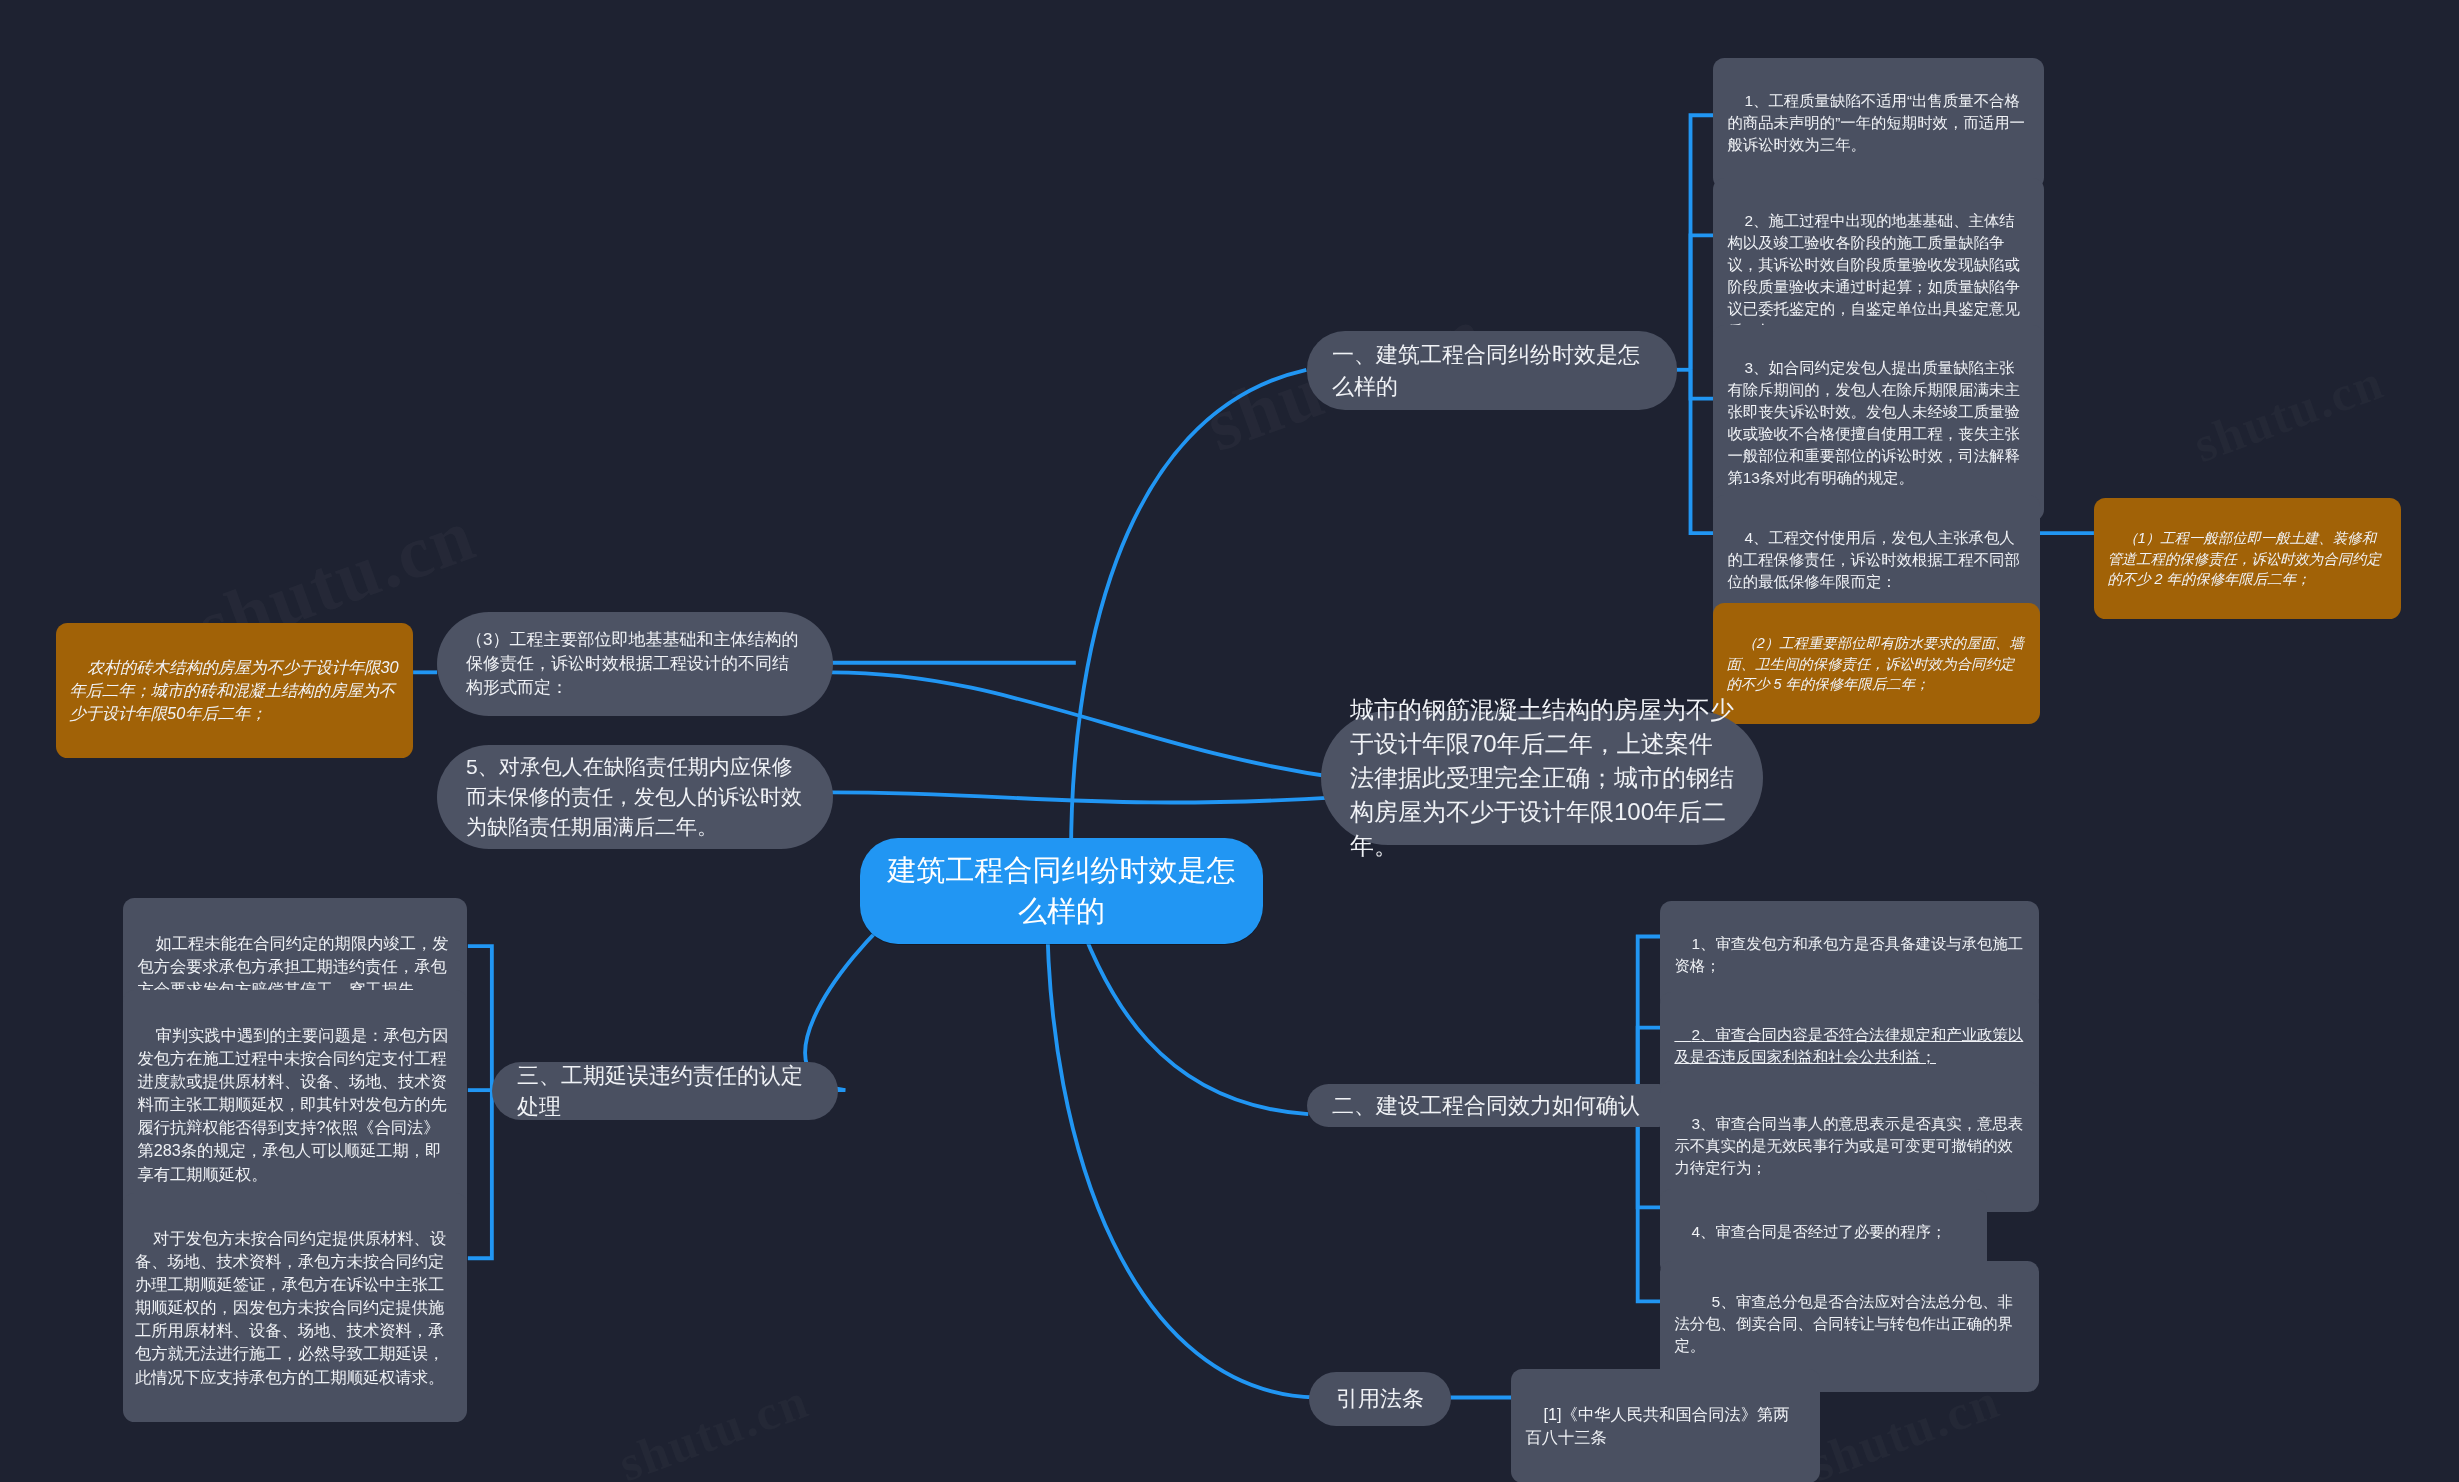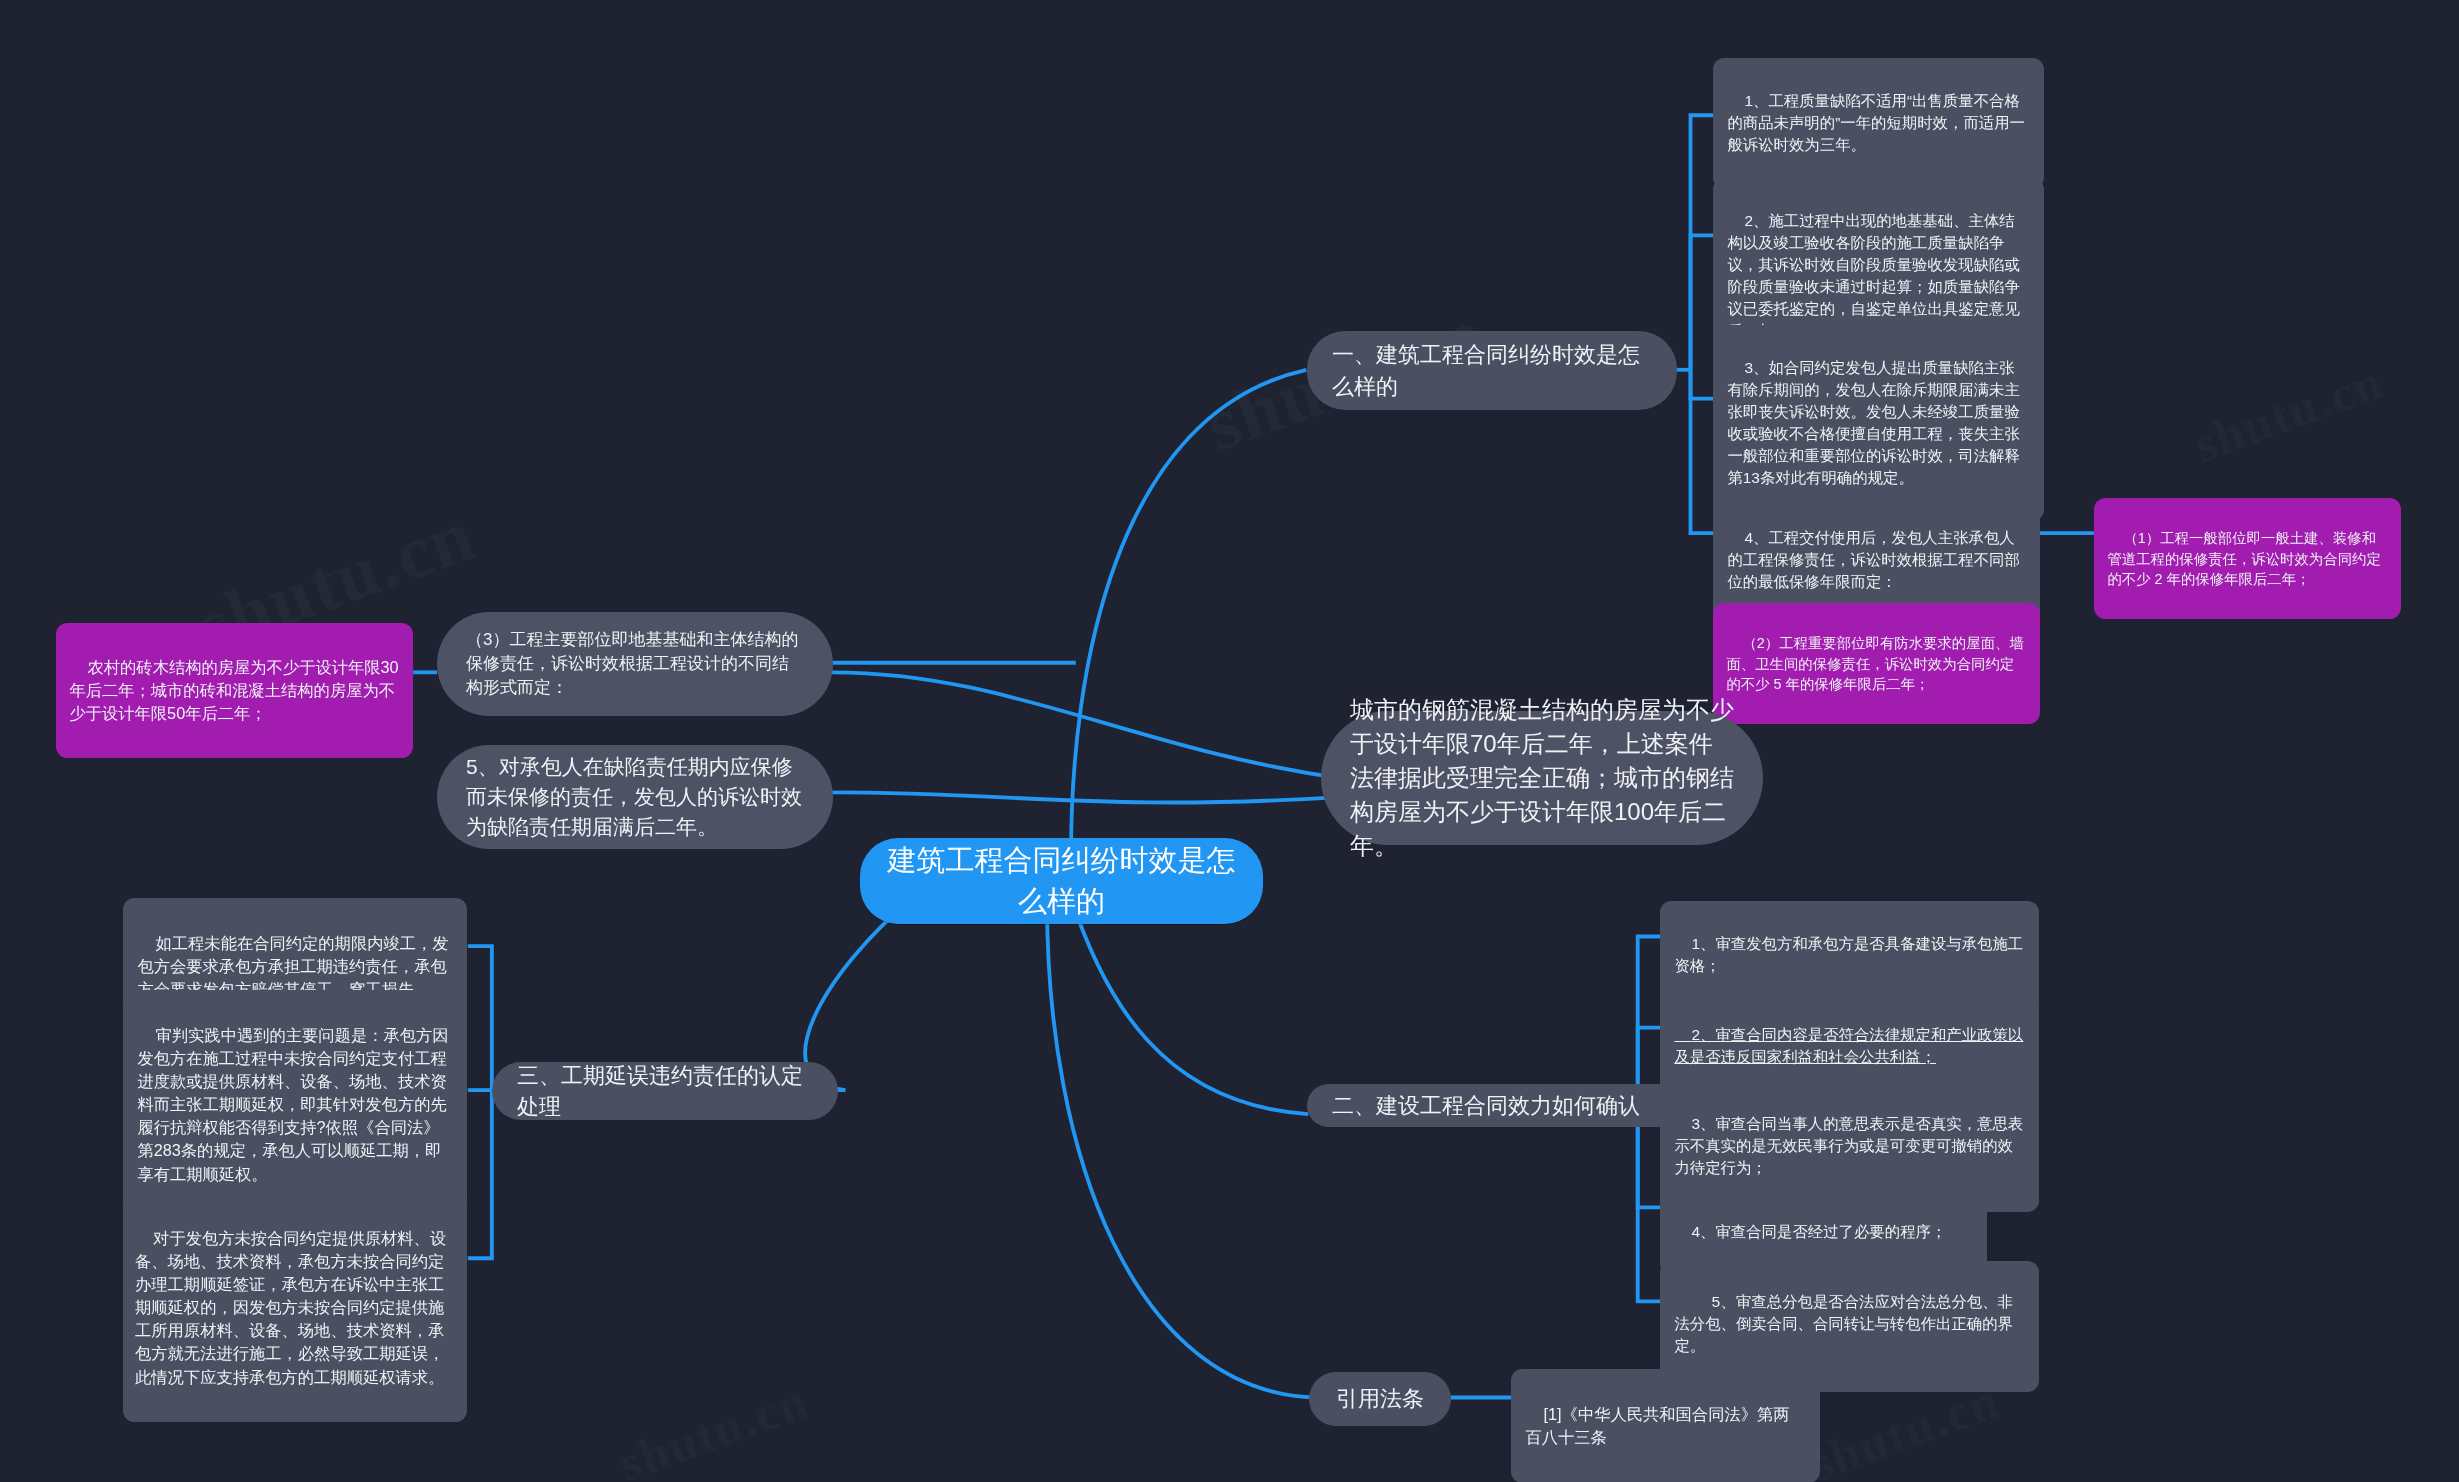--- a/index.html
+++ b/index.html
@@ -71,24 +71,25 @@
     align-items: center;
   }
   
   .lvl3 {
     background: #4a5061;
     border-radius: 11.5px;
     font-size: 15.4px;
     padding: 10.6px 14.4px;
   }
   .lvl3s {
-    background: #a21caf;
+    background: #a16207;
     border-radius: 11.5px;
     font-size: 14.4px;
     padding: 9.6px 13.4px;
+    font-style: italic;
   }
 </style>
 </head>
 <body>
 
 <div id="canvas">
 
   <div class="wm" style="left:192px; top:538px;">shutu.cn</div>
   <div class="wm" style="left:1201px; top:336px;">shutu.cn</div>
   <div class="wm sm" style="left:615px; top:1403px;">shutu.cn</div>
@@ -132,21 +133,21 @@
 
       <path d="M880,1135 L512,1135"></path>
       <path d="M512,1135 L512,985 L487,985"></path>
       <path d="M512,1135 L512,1135 L487,1135"></path>
       <path d="M512,1135 L512,1310 L487,1310"></path>
 
       <path d="M1510,1455 L1575,1455"></path>
     </g>
   </svg>
 
-  <div class="node root" style="left:860px; top:838px; width:403px; height:86px;text-align:center;">
+  <div class="node root" style="left:860px; top:838px; width:403px; height:106px;text-align:center;">
     <span>建筑工程合同纠纷时效是怎么样的</span>
   </div>
 
   <div class="node lvl1" style="left:1307px; top:331px; width:370px; height:79px;">
     <span>一、建筑工程合同纠纷时效是怎么样的</span>
   </div>
 
   <div class="node lvl3" style="left:1713px; top:58px; width:331px;">
     <span>1、工程质量缺陷不适用“出售质量不合格的商品未声明的”一年的短期时效，而适用一般诉讼时效为三年。</span>
   </div>

